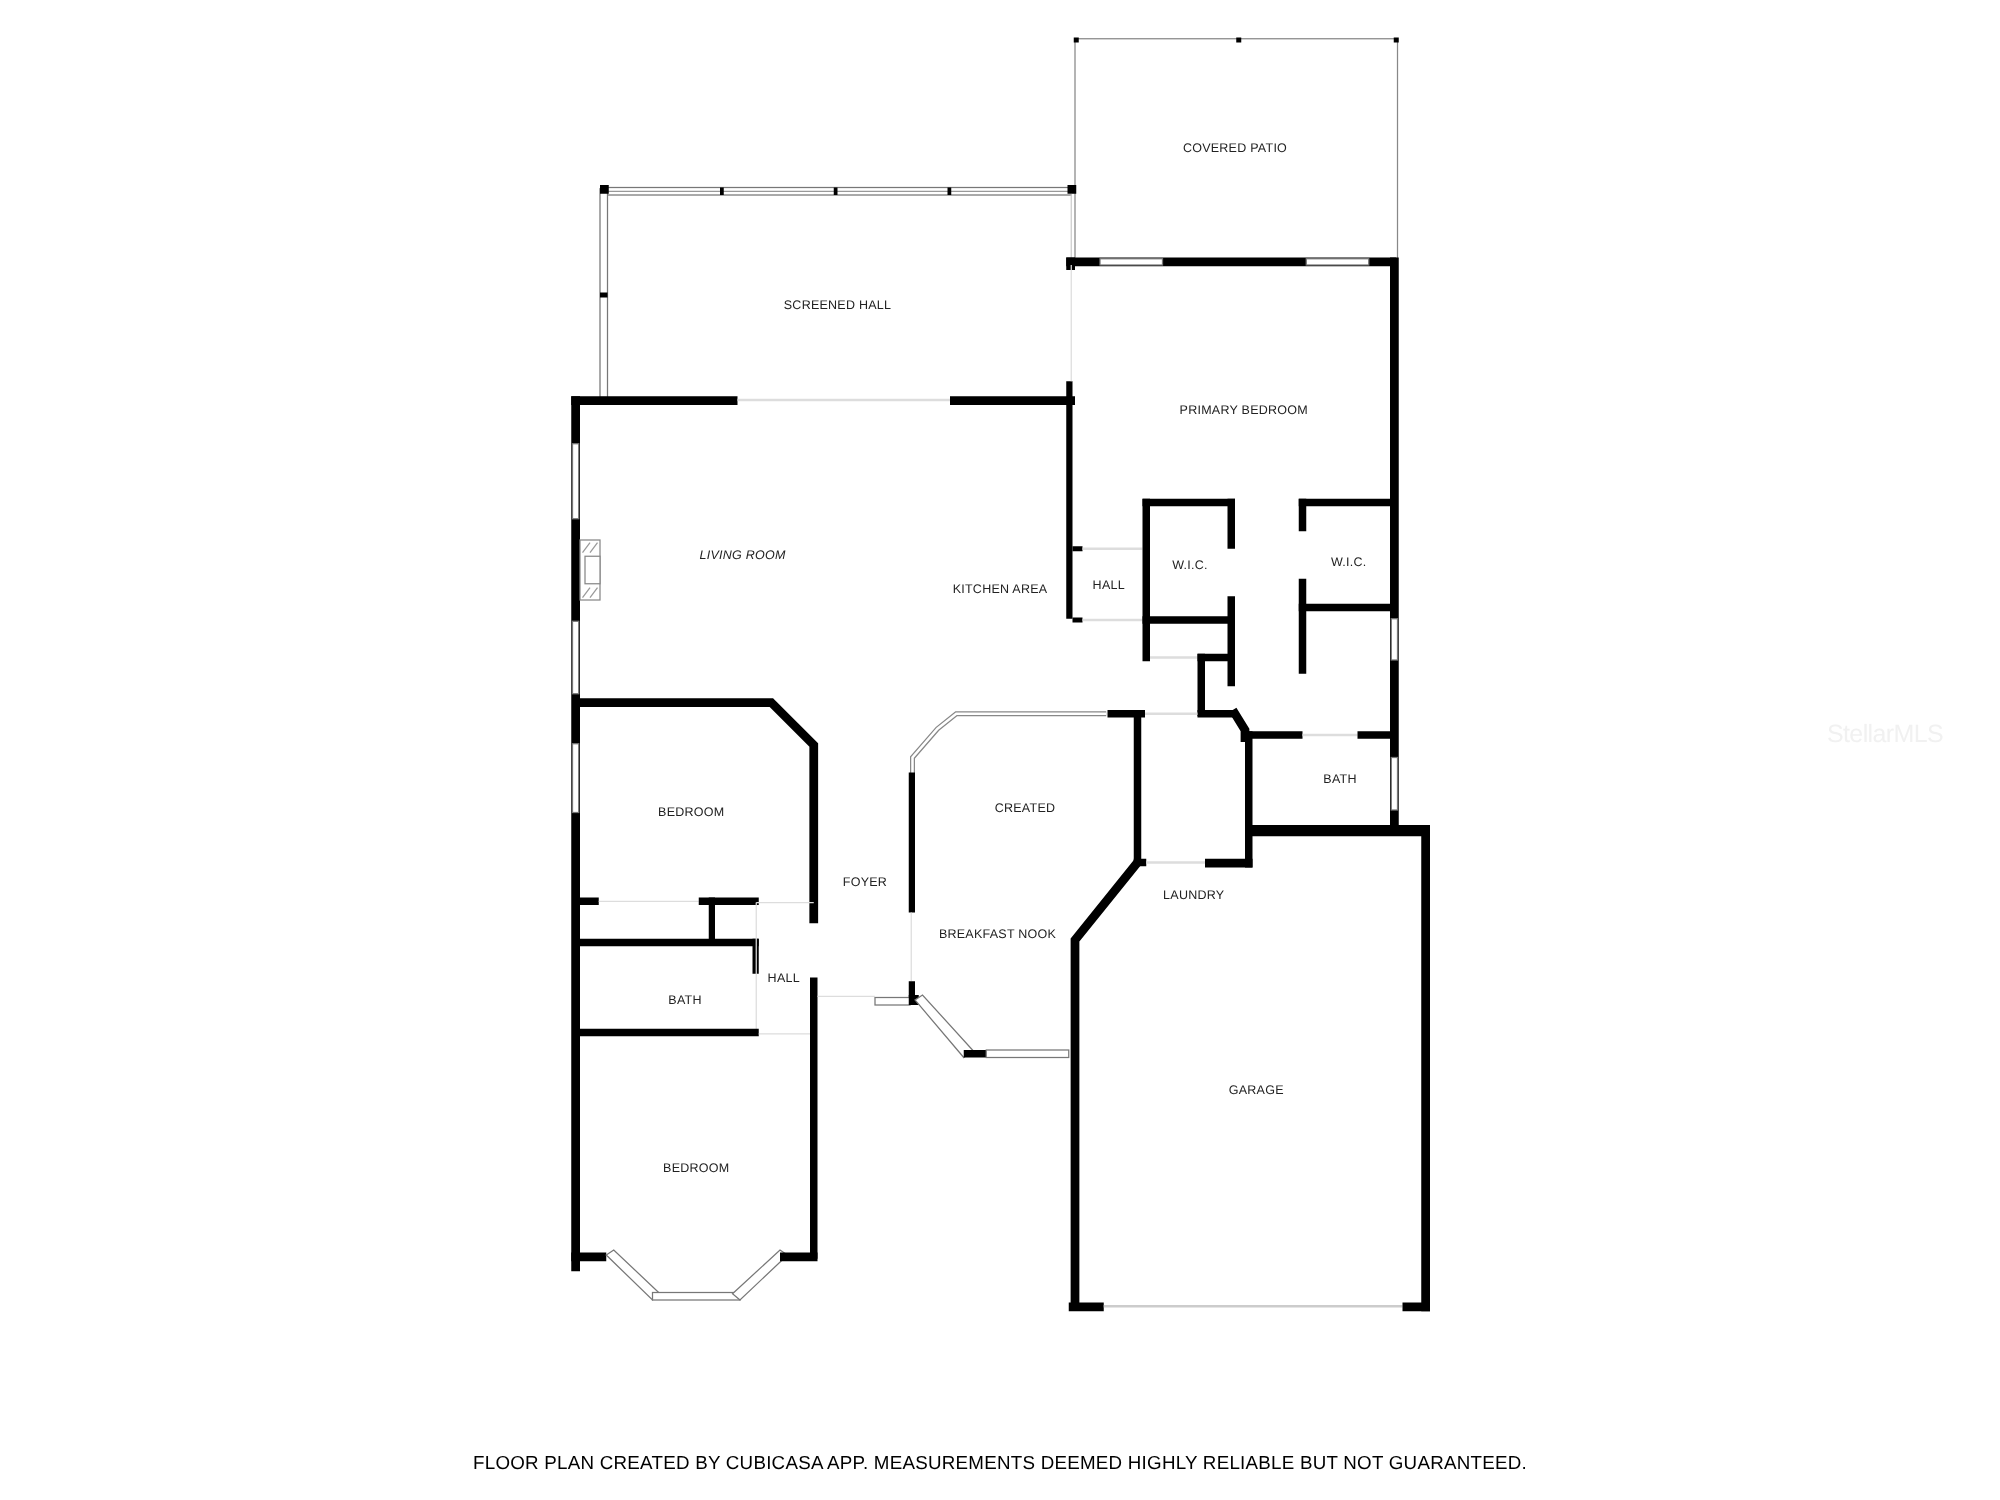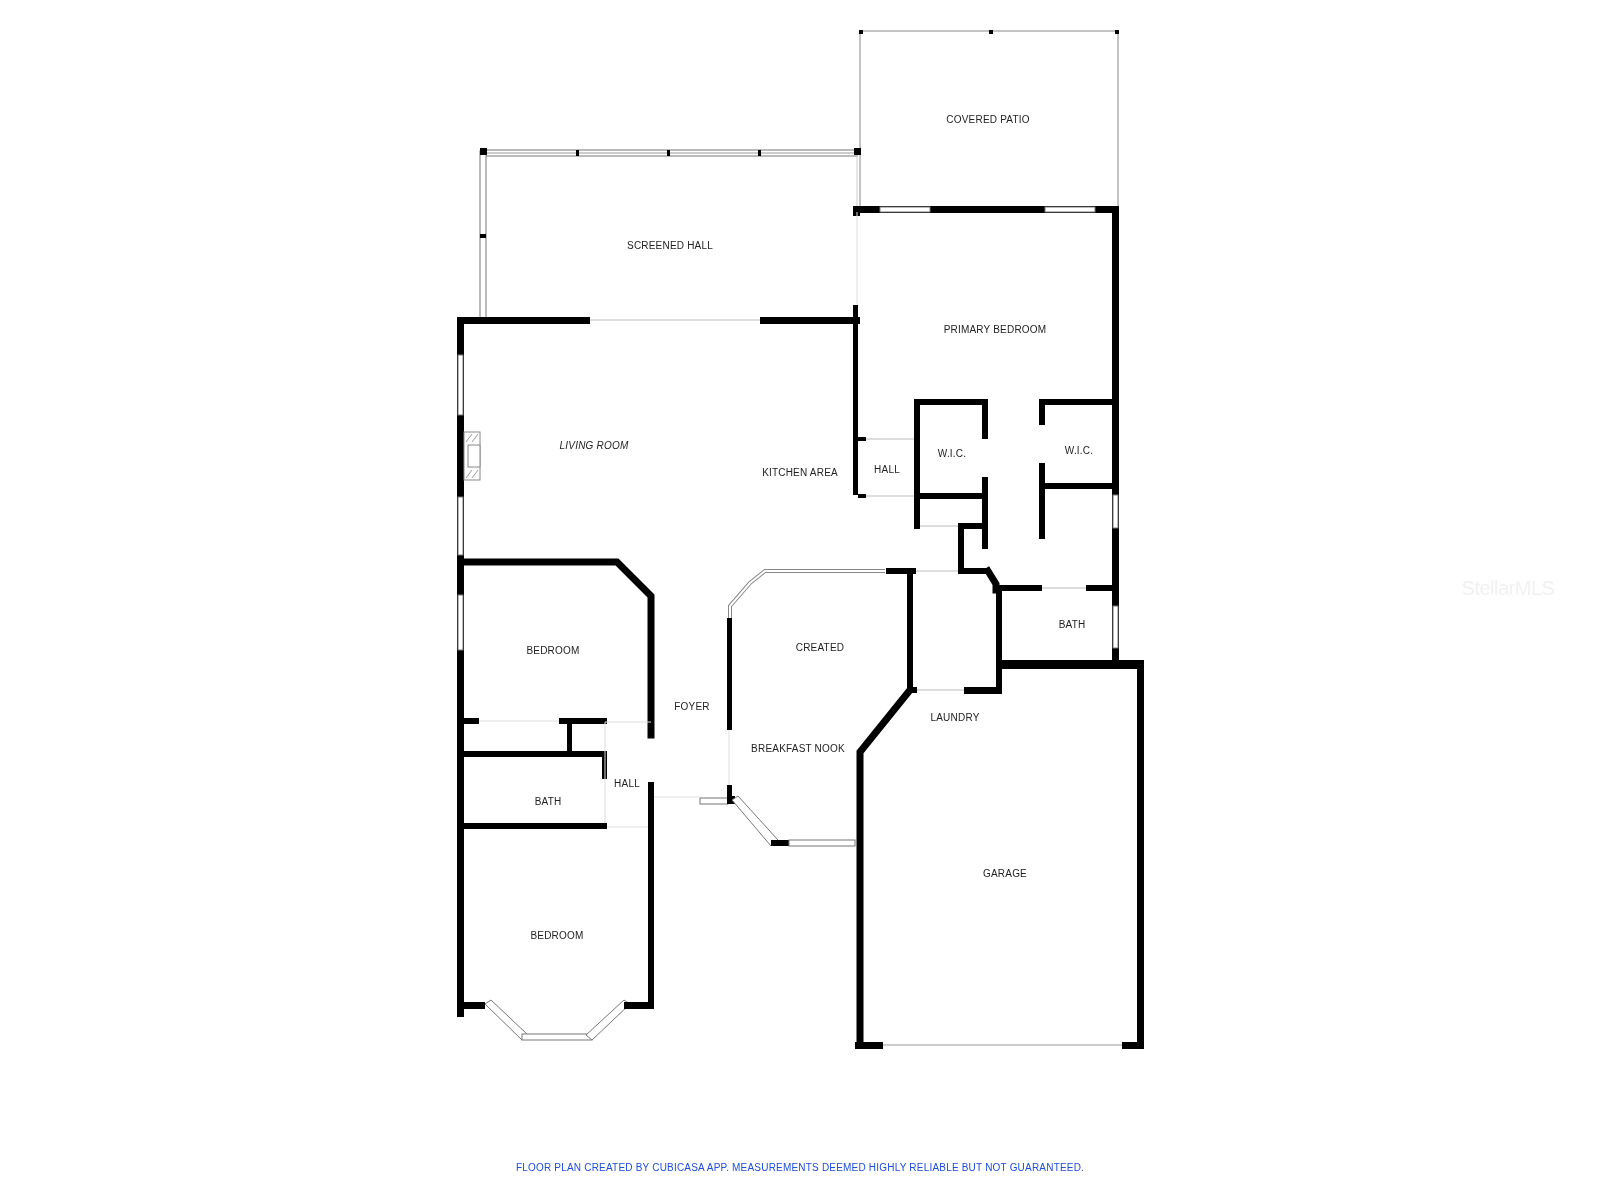--- a/index.html
+++ b/index.html
@@ -4,21 +4,21 @@
 <style>
   html, body { margin: 0; padding: 0; background: #ffffff; }
   body { width: 1600px; height: 1200px; position: relative; overflow: hidden; font-family: "Liberation Sans", "DejaVu Sans", sans-serif; }
   #plan { position: absolute; left: 0; top: 0; width: 1600px; height: 1200px; }
   .wall { fill: #000; }
   .w { stroke: #000; stroke-width: 7; fill: none; stroke-linecap: square; }
   .thin { stroke: #888; stroke-width: 1; fill: none; }
   .win { fill: #fff; stroke: #777; stroke-width: 1; }
   .door { stroke: #ddd; stroke-width: 2; fill: none; }
   .lbl { position: absolute; font-size: 10px; color: #222; letter-spacing: 0.2px; white-space: nowrap; transform: translate(-50%, -50%); text-align: center; }
-  .footer { position: absolute; left: 50%; top: 1162px; transform: translateX(-50%); font-size: 10px; color: #1d4ed8; letter-spacing: 0.2px; white-space: nowrap; }
+  .footer { position: absolute; left: 50%; top: 1162px; transform: translateX(-50%); font-size: 15px; color: #000000; letter-spacing: 0.2px; white-space: nowrap; }
   .watermark { position: absolute; left: 1508px; top: 588px; font-size: 20px; color: #f1f1f1; font-weight: normal; transform: translate(-50%,-50%); letter-spacing: -0.5px; }
 </style>
 </head>
 <body>
 
 <svg id="plan" viewBox="0 0 1600 1200" xmlns="http://www.w3.org/2000/svg">
 
   <g>
     <rect x="860" y="31" width="258" height="176" class="thin"></rect>
     <rect x="859" y="30" width="4" height="4" class="wall"></rect>

